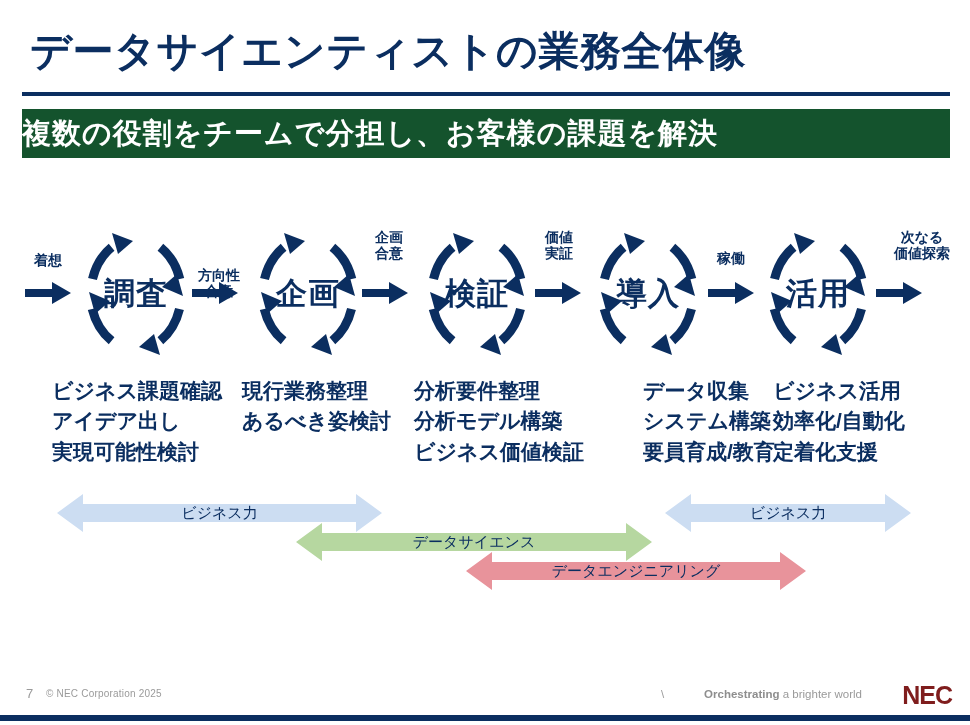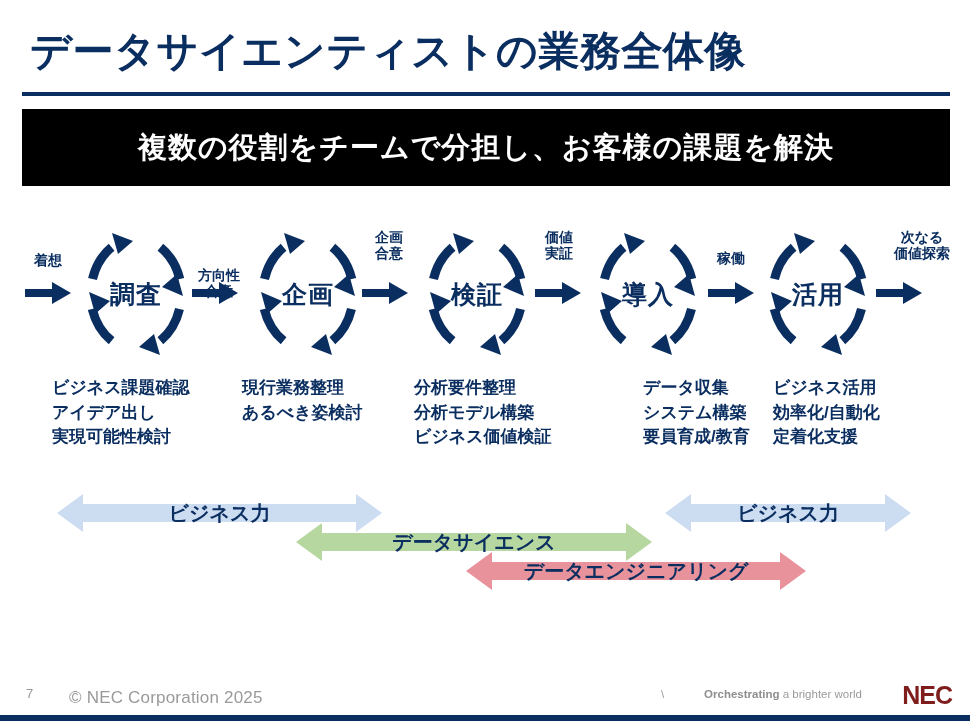--- a/index.html
+++ b/index.html
@@ -37,25 +37,24 @@
     height: 4px;
     background: #0B2E60;
   }
 
   
   .banner {
     position: absolute;
     left: 22px;
     top: 109px;
     width: 928px;
-    height: 77px;
-    background: #000000;
+    height: 49px;
+    background: #14532d;
     display: flex;
     align-items: center;
-    justify-content: center;
   }
   .banner-text {
     color: #ffffff;
     font-size: 29px;
     font-weight: bold;
     letter-spacing: 1px;
     white-space: nowrap;
   }
 
   
@@ -69,21 +68,21 @@
   .cycle svg { display: block; width: 108px; height: 128px; }
   .cycle-label {
     position: absolute;
     left: 0;
     top: 0;
     width: 108px;
     height: 128px;
     display: flex;
     align-items: center;
     justify-content: center;
-    font-size: 25px;
+    font-size: 31px;
     font-weight: bold;
     color: #0B2E60;
     letter-spacing: 1px;
   }
 
   .connector {
     position: absolute;
     width: 46px;
     height: 22px;
   }
@@ -96,42 +95,42 @@
     color: #0B2E60;
     line-height: 1.15;
     text-align: center;
     white-space: nowrap;
   }
 
   
   #desc { position: absolute; left: 0; top: 376px; width: 970px; height: 86px; }
   .desc-block {
     position: absolute;
-    font-size: 17px;
+    font-size: 21px;
     font-weight: bold;
     color: #0B2E60;
     line-height: 1.45;
     white-space: nowrap;
   }
   .desc-block div { }
 
   
   #skills { position: absolute; left: 0; top: 485px; width: 970px; height: 125px; }
   .skill-arrow { position: absolute; }
   .skill-arrow svg { display: block; }
   .skill-text {
     position: absolute;
     left: 0; top: 0;
     width: 100%;
     height: 100%;
     display: flex;
     align-items: center;
     justify-content: center;
-    font-size: 20px;
-    font-weight: bold;
+    font-size: 15px;
+    font-weight: normal;
     color: #0B2E60;
     white-space: nowrap;
   }
 
   
   .footer-rule {
     position: absolute;
     left: 0;
     top: 715px;
     width: 970px;
@@ -140,23 +139,23 @@
   }
   .page-num {
     position: absolute;
     left: 26px;
     top: 686px;
     font-size: 13px;
     color: #9a9a9a;
   }
   .copyright {
     position: absolute;
-    left: 69px;
+    left: 46px;
     top: 688px;
-    font-size: 17px;
+    font-size: 10px;
     color: #9a9a9a;
     letter-spacing: 0.2px;
   }
   .tagline {
     position: absolute;
     right: 108px;
     top: 688px;
     font-size: 11.5px;
     color: #9a9a9a;
     white-space: nowrap;

